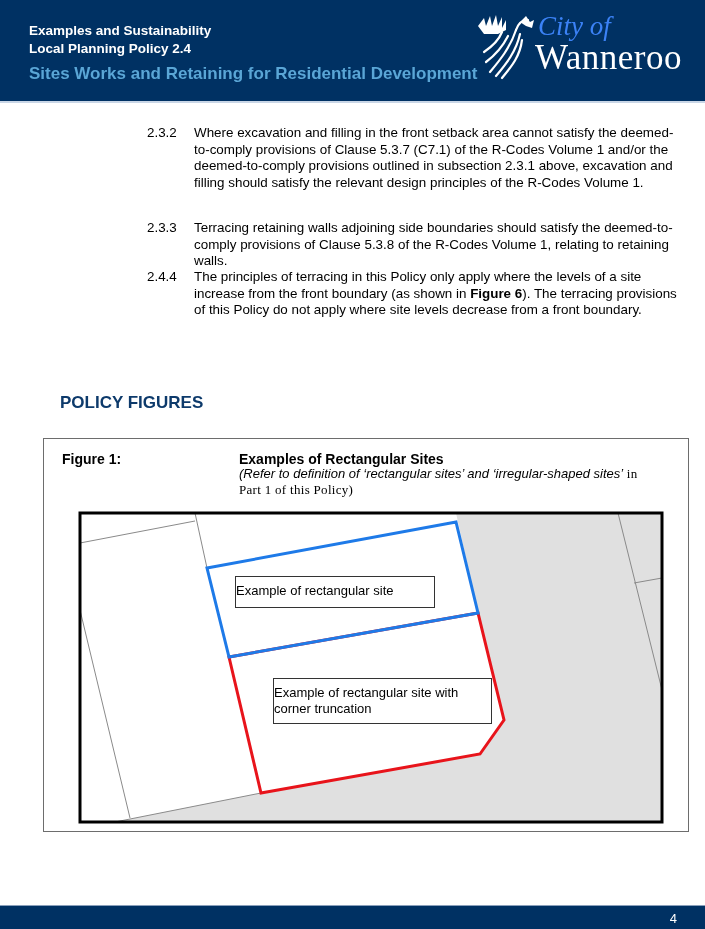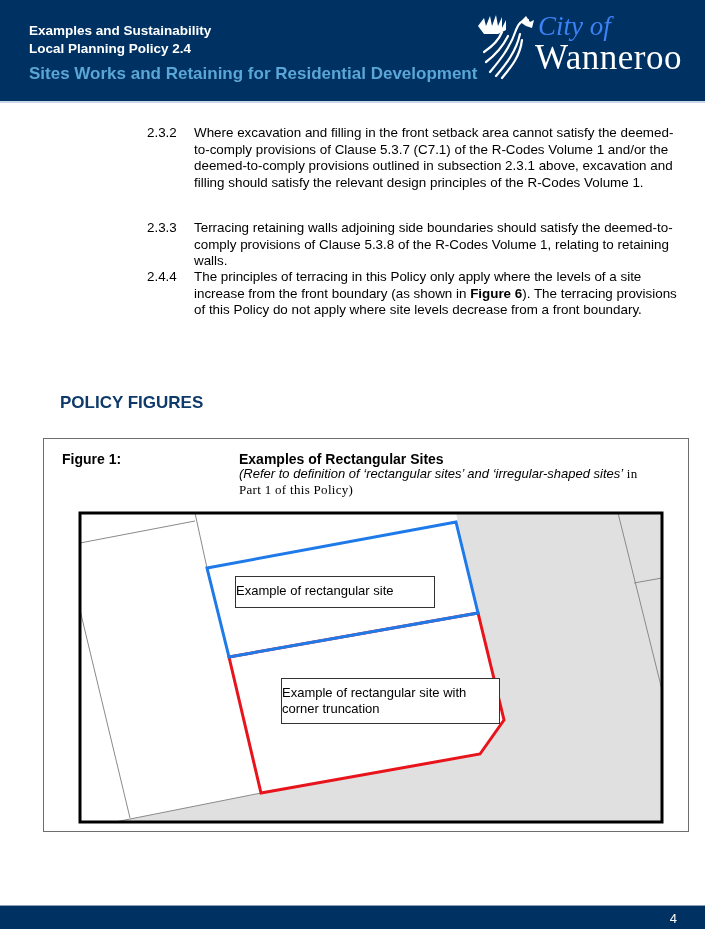--- a/index.html
+++ b/index.html
@@ -83,17 +83,17 @@
     <line x1="618" y1="513" x2="662" y2="690"></line>
     <line x1="634" y1="583" x2="662" y2="578"></line>
     <line x1="115" y1="822" x2="261" y2="793"></line>
   </g>
   <polygon id="truncated-site" fill="none" stroke-width="3" stroke-linejoin="miter" points="229,657 478,613 504,720 480,754 261,793" stroke="#e8141b"></polygon>
   <polygon id="rect-site" fill="none" stroke-width="3" stroke-linejoin="miter" points="207,568 456,522 478,613 229,657" stroke="#1e7ae8"></polygon>
   <rect x="80" y="513" width="582" height="309" fill="none" stroke="#000" stroke-width="3"></rect>
 </svg>
 
 <div class="callout" style="left:235px; top:576px; width:200px; height:32px; line-height:28px;">Example of rectangular site</div>
-<div class="callout" style="left:281px; top:678px; width:219px; height:46px; padding-top:6px;">Example of rectangular site with corner truncation</div>
+<div class="callout" style="left:273px; top:678px; width:219px; height:46px; padding-top:6px;">Example of rectangular site with corner truncation</div>
 
 <div class="footer">
   <span class="page-num">4</span>
 </div>
 
 </body></html>

